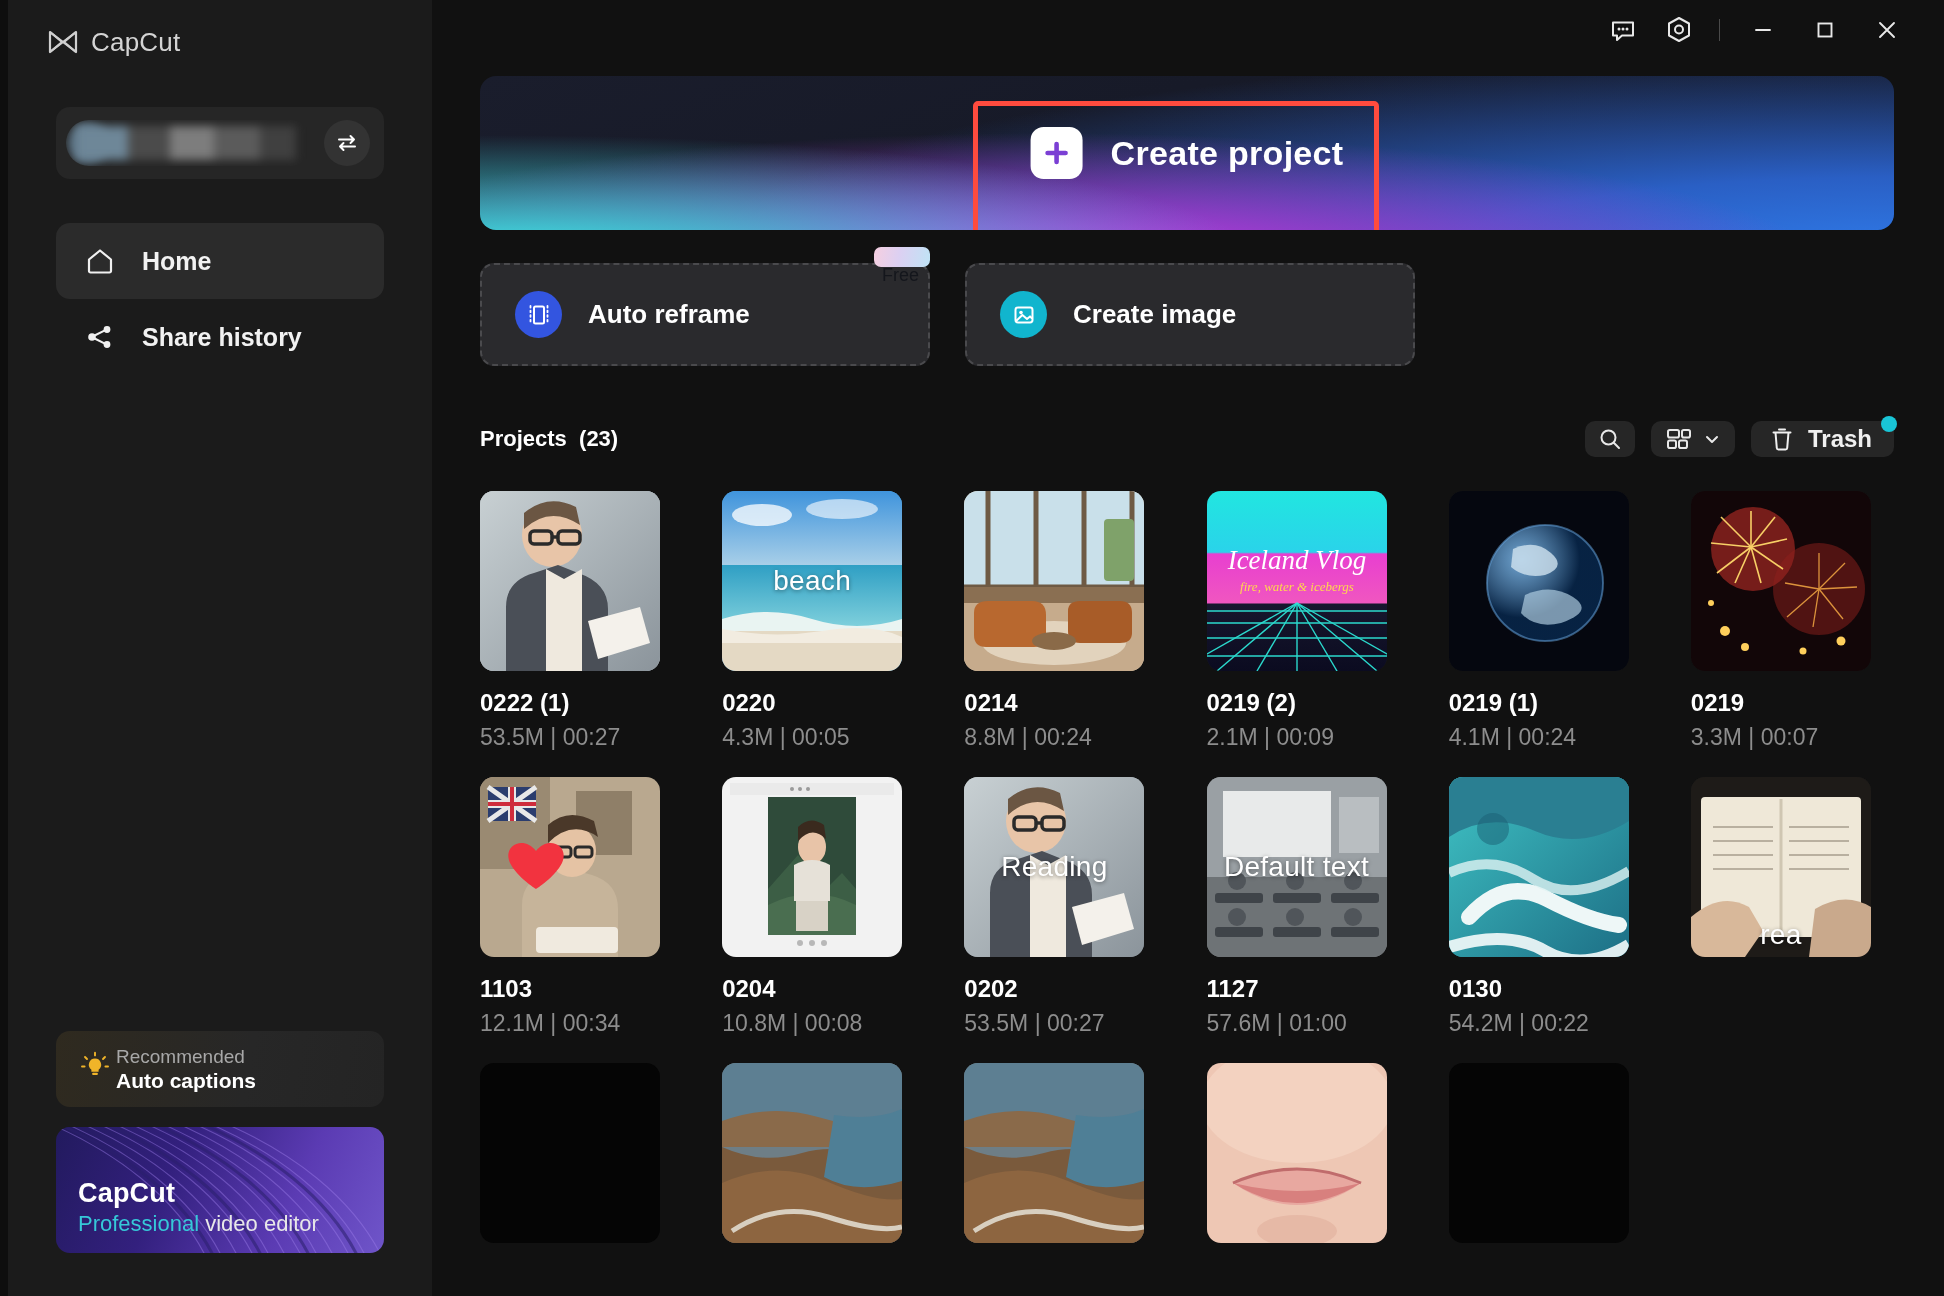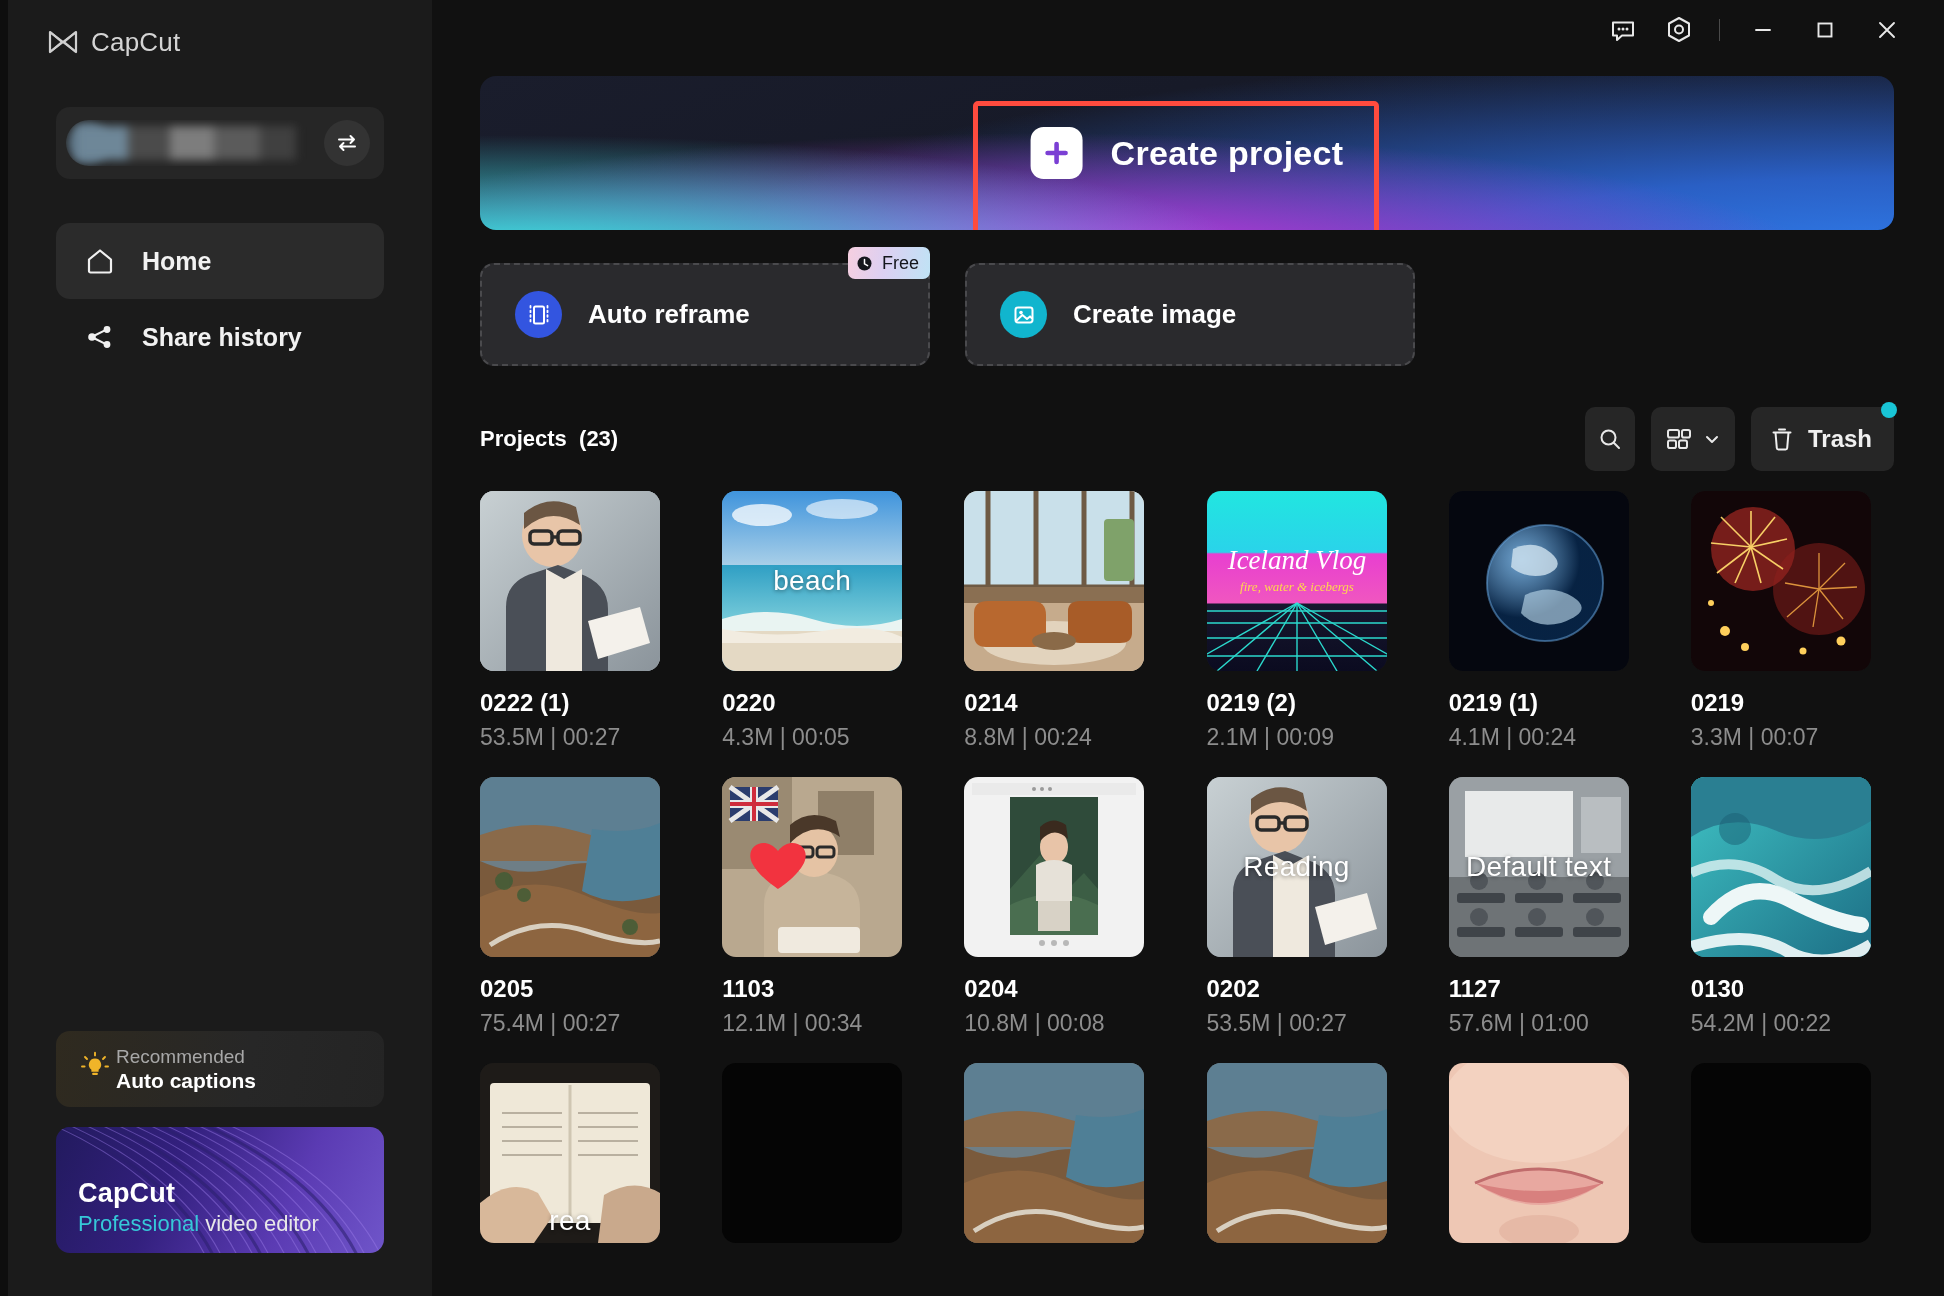--- a/index.html
+++ b/index.html
@@ -109,32 +109,32 @@
   .actions { display:flex; gap:35px; margin-top:33px; }
   .act-card {
     position:relative; width:450px; height:103px; border-radius:14px;
     background:#2a2a2d; border:2px dashed #4a4a4d;
     display:flex; align-items:center; gap:26px; padding-left:33px;
   }
   .act-ico { width:47px; height:47px; border-radius:50%; display:flex; align-items:center; justify-content:center; flex:0 0 47px; }
   .act-label { color:#fff; font-size:26px; font-weight:700; }
   .free-badge {
     position:absolute; right:-2px; top:-18px;
-    height:32px; padding:0 11px 0 8px; border-radius:7px;
-    display:flex; align-items:center; gap:9px;
+    height:20px; padding:0 11px 0 8px; border-radius:7px;
+    display:flex; align-items:center; gap:18px;
     background:linear-gradient(100deg,#f6cfe0 0%,#dcd0f2 45%,#bfe3f5 100%);
-    color:#14161c; font-size:18px; font-weight:400;
+    color:#14161c; font-size:18px; font-weight:400;flex-direction:column;
   }
 
   
   .proj-bar { display:flex; align-items:center; margin-top:48px; height:50px; }
   .proj-title { color:#fff; font-size:22px; font-weight:700; }
   .proj-tools { margin-left:auto; display:flex; align-items:center; gap:16px; }
   .tool-btn {
-    height:64px; border-radius:10px; background:#262626;
+    height:36px; border-radius:10px; background:#262626;
     display:flex; align-items:center; justify-content:center; padding:0 15px; gap:10px;
   }
   .tool-btn.sq { width:50px; padding:0; }
   .trash-btn { position:relative; padding:0 22px 0 18px; gap:13px; }
   .trash-btn .t-label { color:#f0f0f0; font-size:24px; font-weight:700; }
   .dot { position:absolute; right:-3px; top:-5px; width:16px; height:16px; border-radius:50%; background:#19c5d6; }
 
   
   .grid { display:grid; grid-template-columns:repeat(6,1fr); column-gap:39px; row-gap:0; margin-top:27px; }
   .card { }
@@ -550,40 +550,20 @@
                   <circle cx="150" cy="150" r="4.5"></circle>
                 <circle cx="112" cy="160" r="3.5"></circle>
                   <circle cx="20" cy="112" r="3"></circle>
               </g>
             </svg>
           </div>
           <div class="p-name">0219</div>
           <div class="p-meta">3.3M | 00:07</div>
         </div>
 
-        <div class="card row2">
-          <div class="thumb">
-            <svg viewBox="0 0 180 180" width="180" height="180">
-              <rect width="180" height="180" fill="#6e7e86"></rect>
-              <rect y="0" width="180" height="58" fill="#5d7f92"></rect>
-              <path d="M0 58 q50 -18 96 -4 t84 6 V84 H0 Z" fill="#8a6a4a"></path>
-              <path d="M0 84 q40 18 80 6 t100 12 V180 H0 Z" fill="#7a5a3c"></path>
-              <path d="M112 52 q40 6 68 -6 V118 q-46 14 -78 -4 z" fill="#4f7f96"></path>
-              <path d="M0 120 q54 -24 104 -2 t76 18 V180 H0 Z" fill="#8d6540"></path>
-              <path d="M10 168 q46 -30 96 -14 t74 10" fill="none" stroke="#d8cfc0" stroke-width="5"></path>
-              <g fill="#3e5c36" opacity=".8">
-                <circle cx="24" cy="104" r="9"></circle>
-                  <circle cx="44" cy="118" r="7"></circle>
-                  <circle cx="150" cy="150" r="8"></circle>
-              </g>
-            </svg>
-          </div>
-          <div class="p-name">0205</div>
-          <div class="p-meta">75.4M | 00:27</div>
-        </div>
 
         <div class="card row2">
           <div class="thumb">
             <svg viewBox="0 0 180 180" width="180" height="180">
               <rect width="180" height="180" fill="#b9a88f"></rect>
               <rect x="0" y="0" width="70" height="92" fill="#9a8a72"></rect>
               <rect x="8" y="10" width="48" height="34" fill="#2b3d6e"></rect>
               <path d="M8 10 L56 44 M56 10 L8 44" stroke="#e8e8e8" stroke-width="5"></path>
               <path d="M32 10 V44 M8 27 H56" stroke="#e8e8e8" stroke-width="8"></path>
               <path d="M32 10 V44 M8 27 H56" stroke="#cf2c3c" stroke-width="4"></path>

